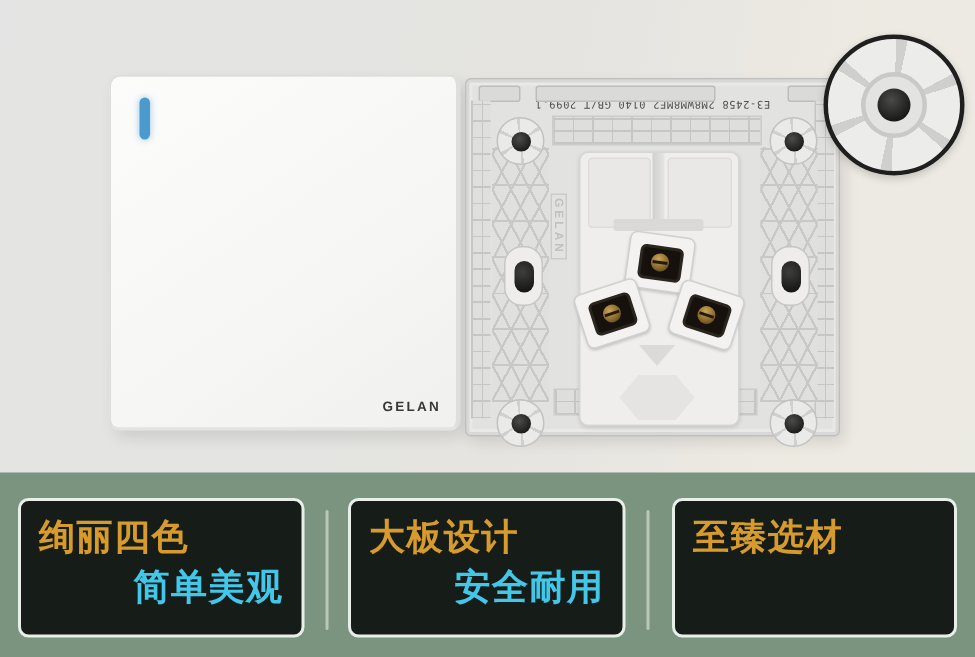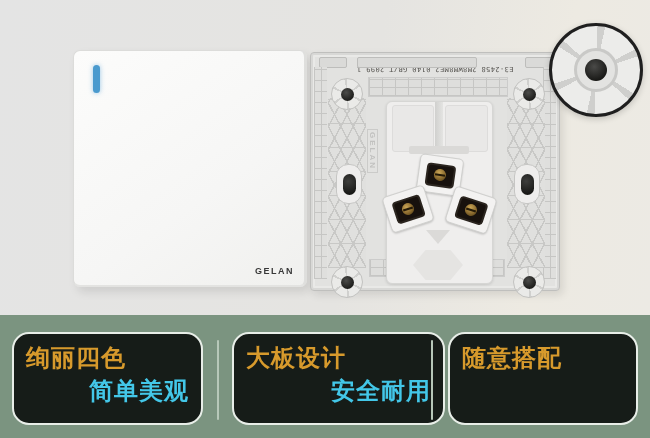--- a/index.html
+++ b/index.html
@@ -117,21 +117,21 @@
   .mag-hole{width:22px;height:22px;border-radius:50%;
     background:radial-gradient(circle at 42% 35%,#4a4a48,#151513 78%);}
   
   .band{
     position:absolute;left:0;top:315px;width:650px;height:123px;
     background:var(--band-bg,#7b9480);
   }
   .feature-card{
     position:absolute;top:17px;height:93px;box-sizing:border-box;
     background:var(--card-bg,#161c18);
-    border:2px solid var(--card-border,#e8eee8);border-radius:17px;
+    border:2px solid var(--card-border,#e8eee8);border-radius:7px;
     padding:10px 12px 0 12px;
   }
   .feature-title{
     display:block;text-align:left;font-size:24px;font-weight:bold;line-height:28px;
     color:var(--title-color,#d79a2c);letter-spacing:1px;
   }
   .feature-subtitle{
     display:block;text-align:right;font-size:24px;font-weight:bold;line-height:28px;
     margin-top:5px;color:var(--subtitle-color,#43c7e8);letter-spacing:1px;
   }
@@ -221,23 +221,23 @@
       </div>
     </div>
   </div>
 
   <div class="band">
     <div class="feature-card" style="left:12px;width:191px;">
       <span class="feature-title">绚丽四色</span>
       <span class="feature-subtitle">简单美观</span>
     </div>
     <div class="separator" style="left:217px;"></div>
-    <div class="feature-card" style="left:232px;width:213px;">
+    <div class="feature-card" style="left:232px;width:185px;">
       <span class="feature-title">大板设计</span>
       <span class="feature-subtitle">安全耐用</span>
     </div>
     <div class="separator" style="left:431px;"></div>
     <div class="feature-card" style="left:448px;width:190px;">
-      <span class="feature-title">随意搭配</span>
+      <span class="feature-title">至臻选材</span>
     </div>
   </div>
 
 </div>
 
 </body></html>

